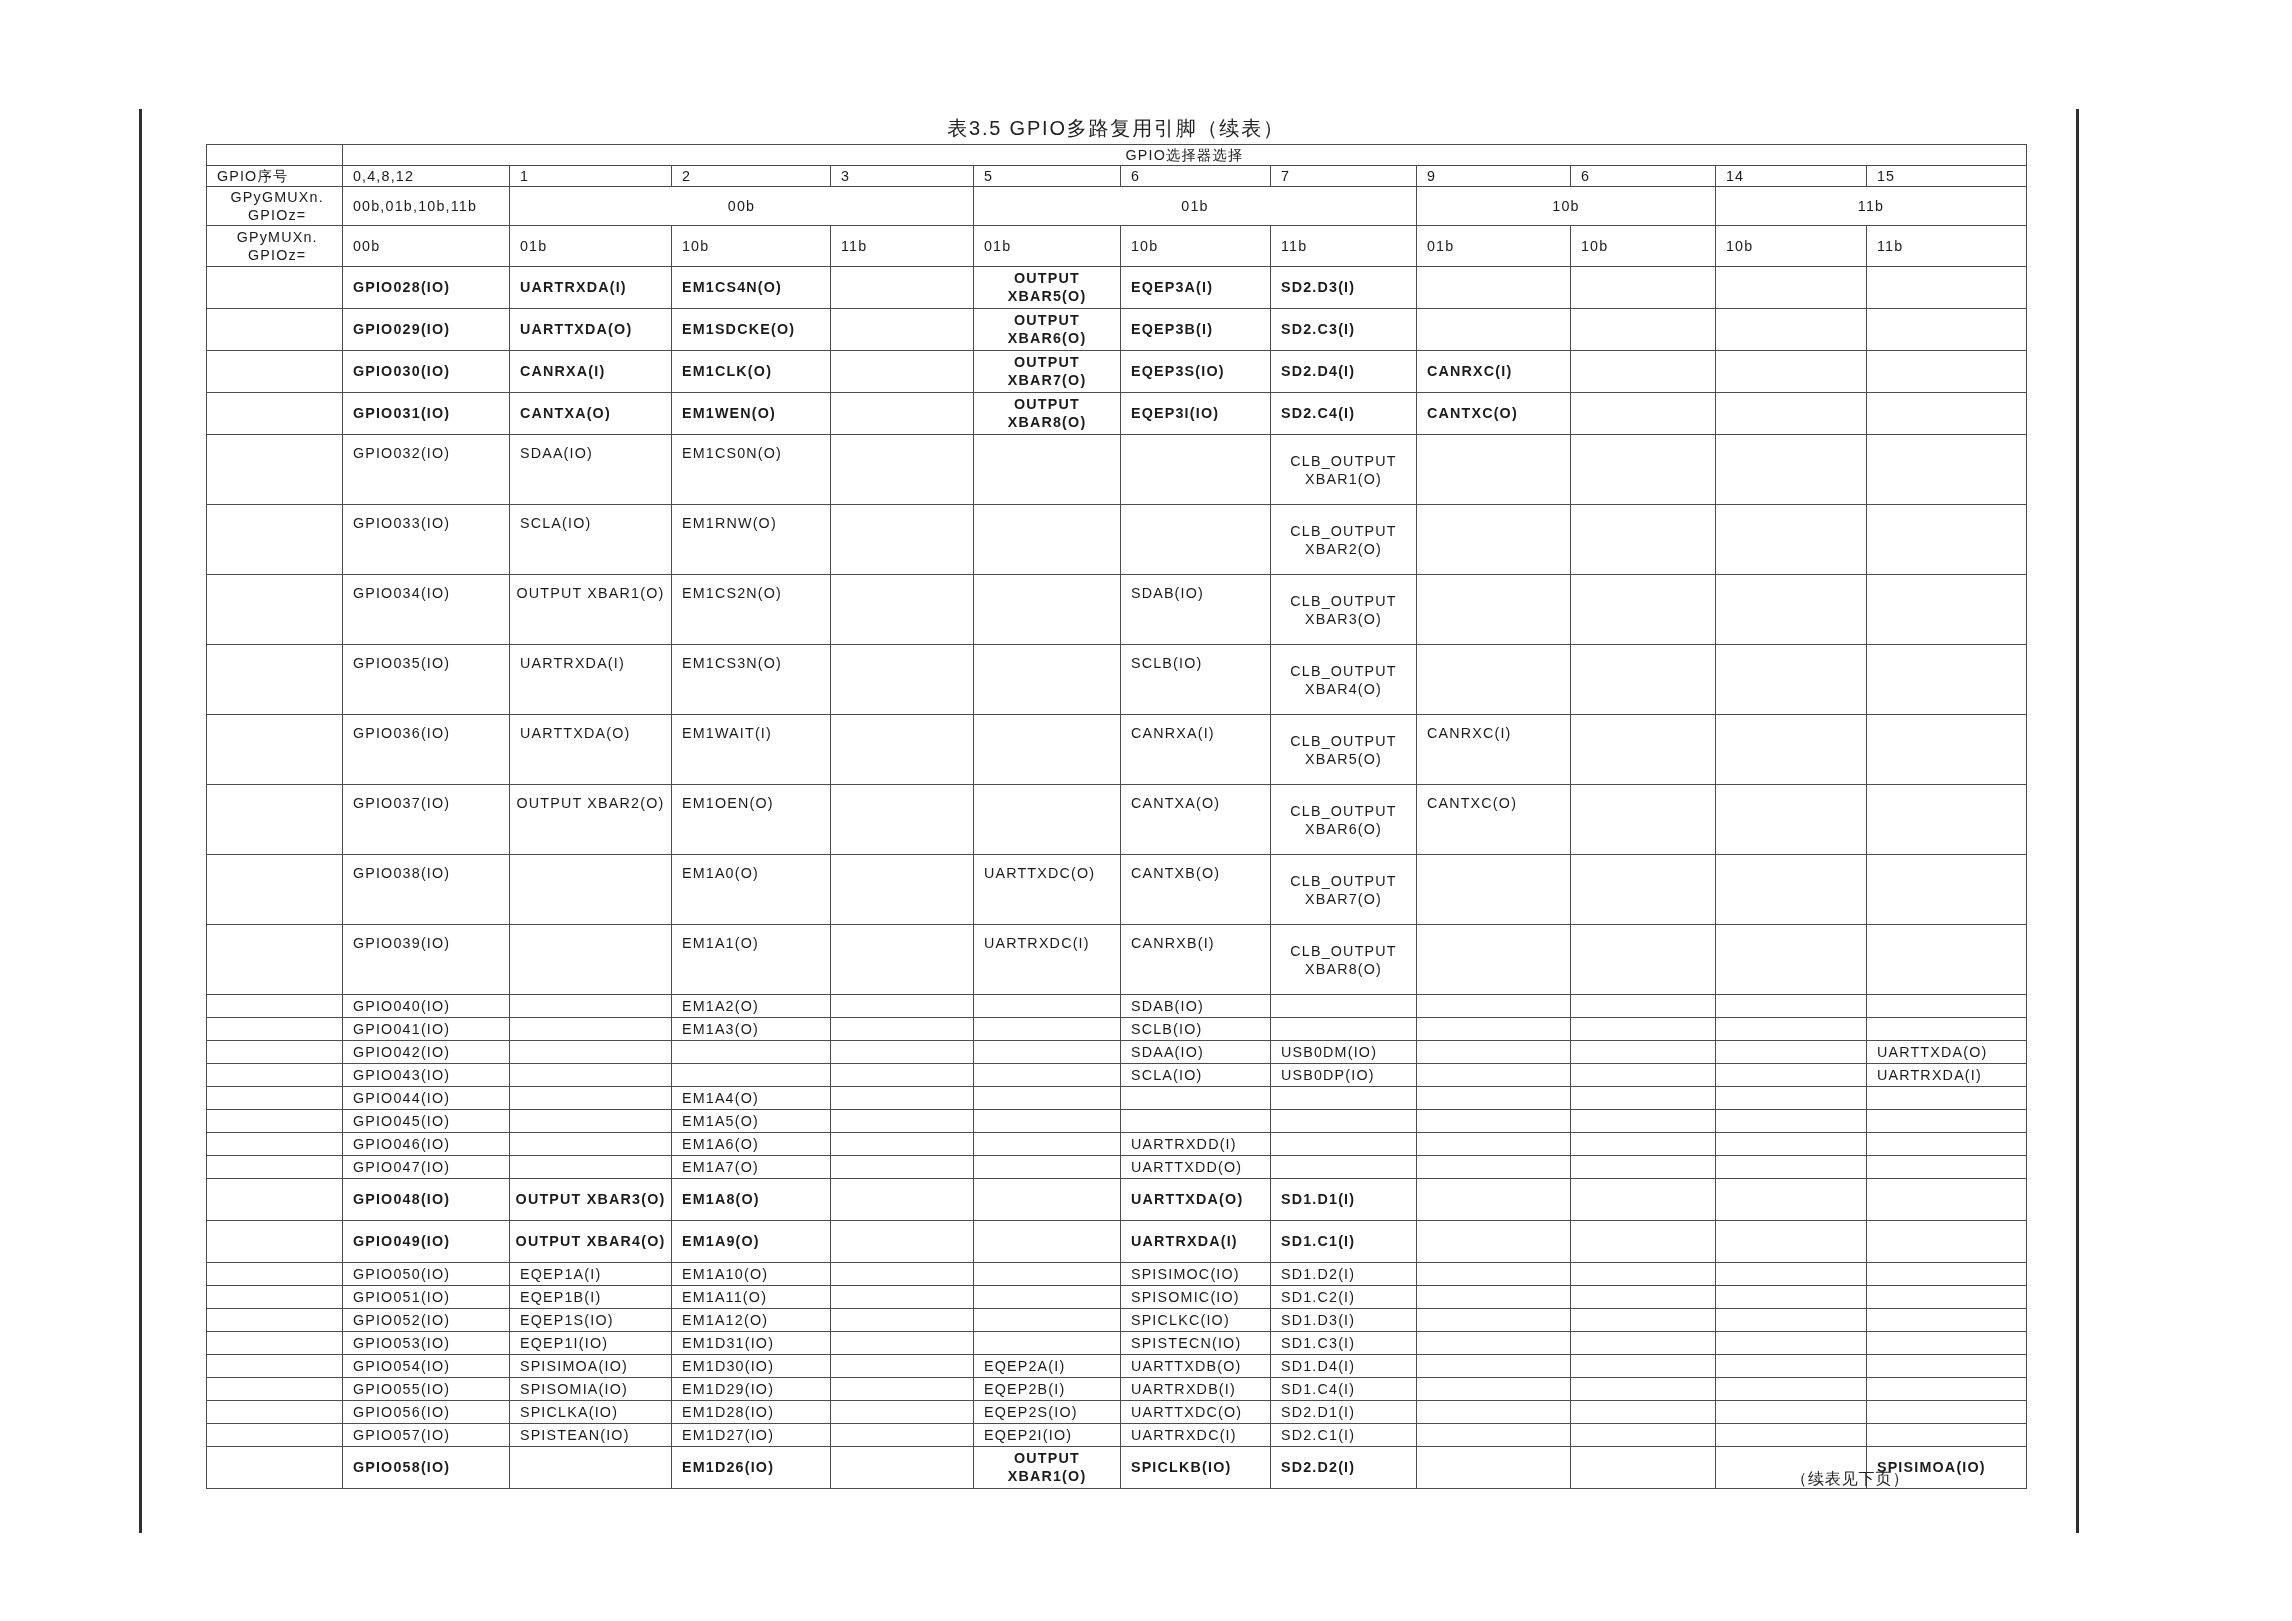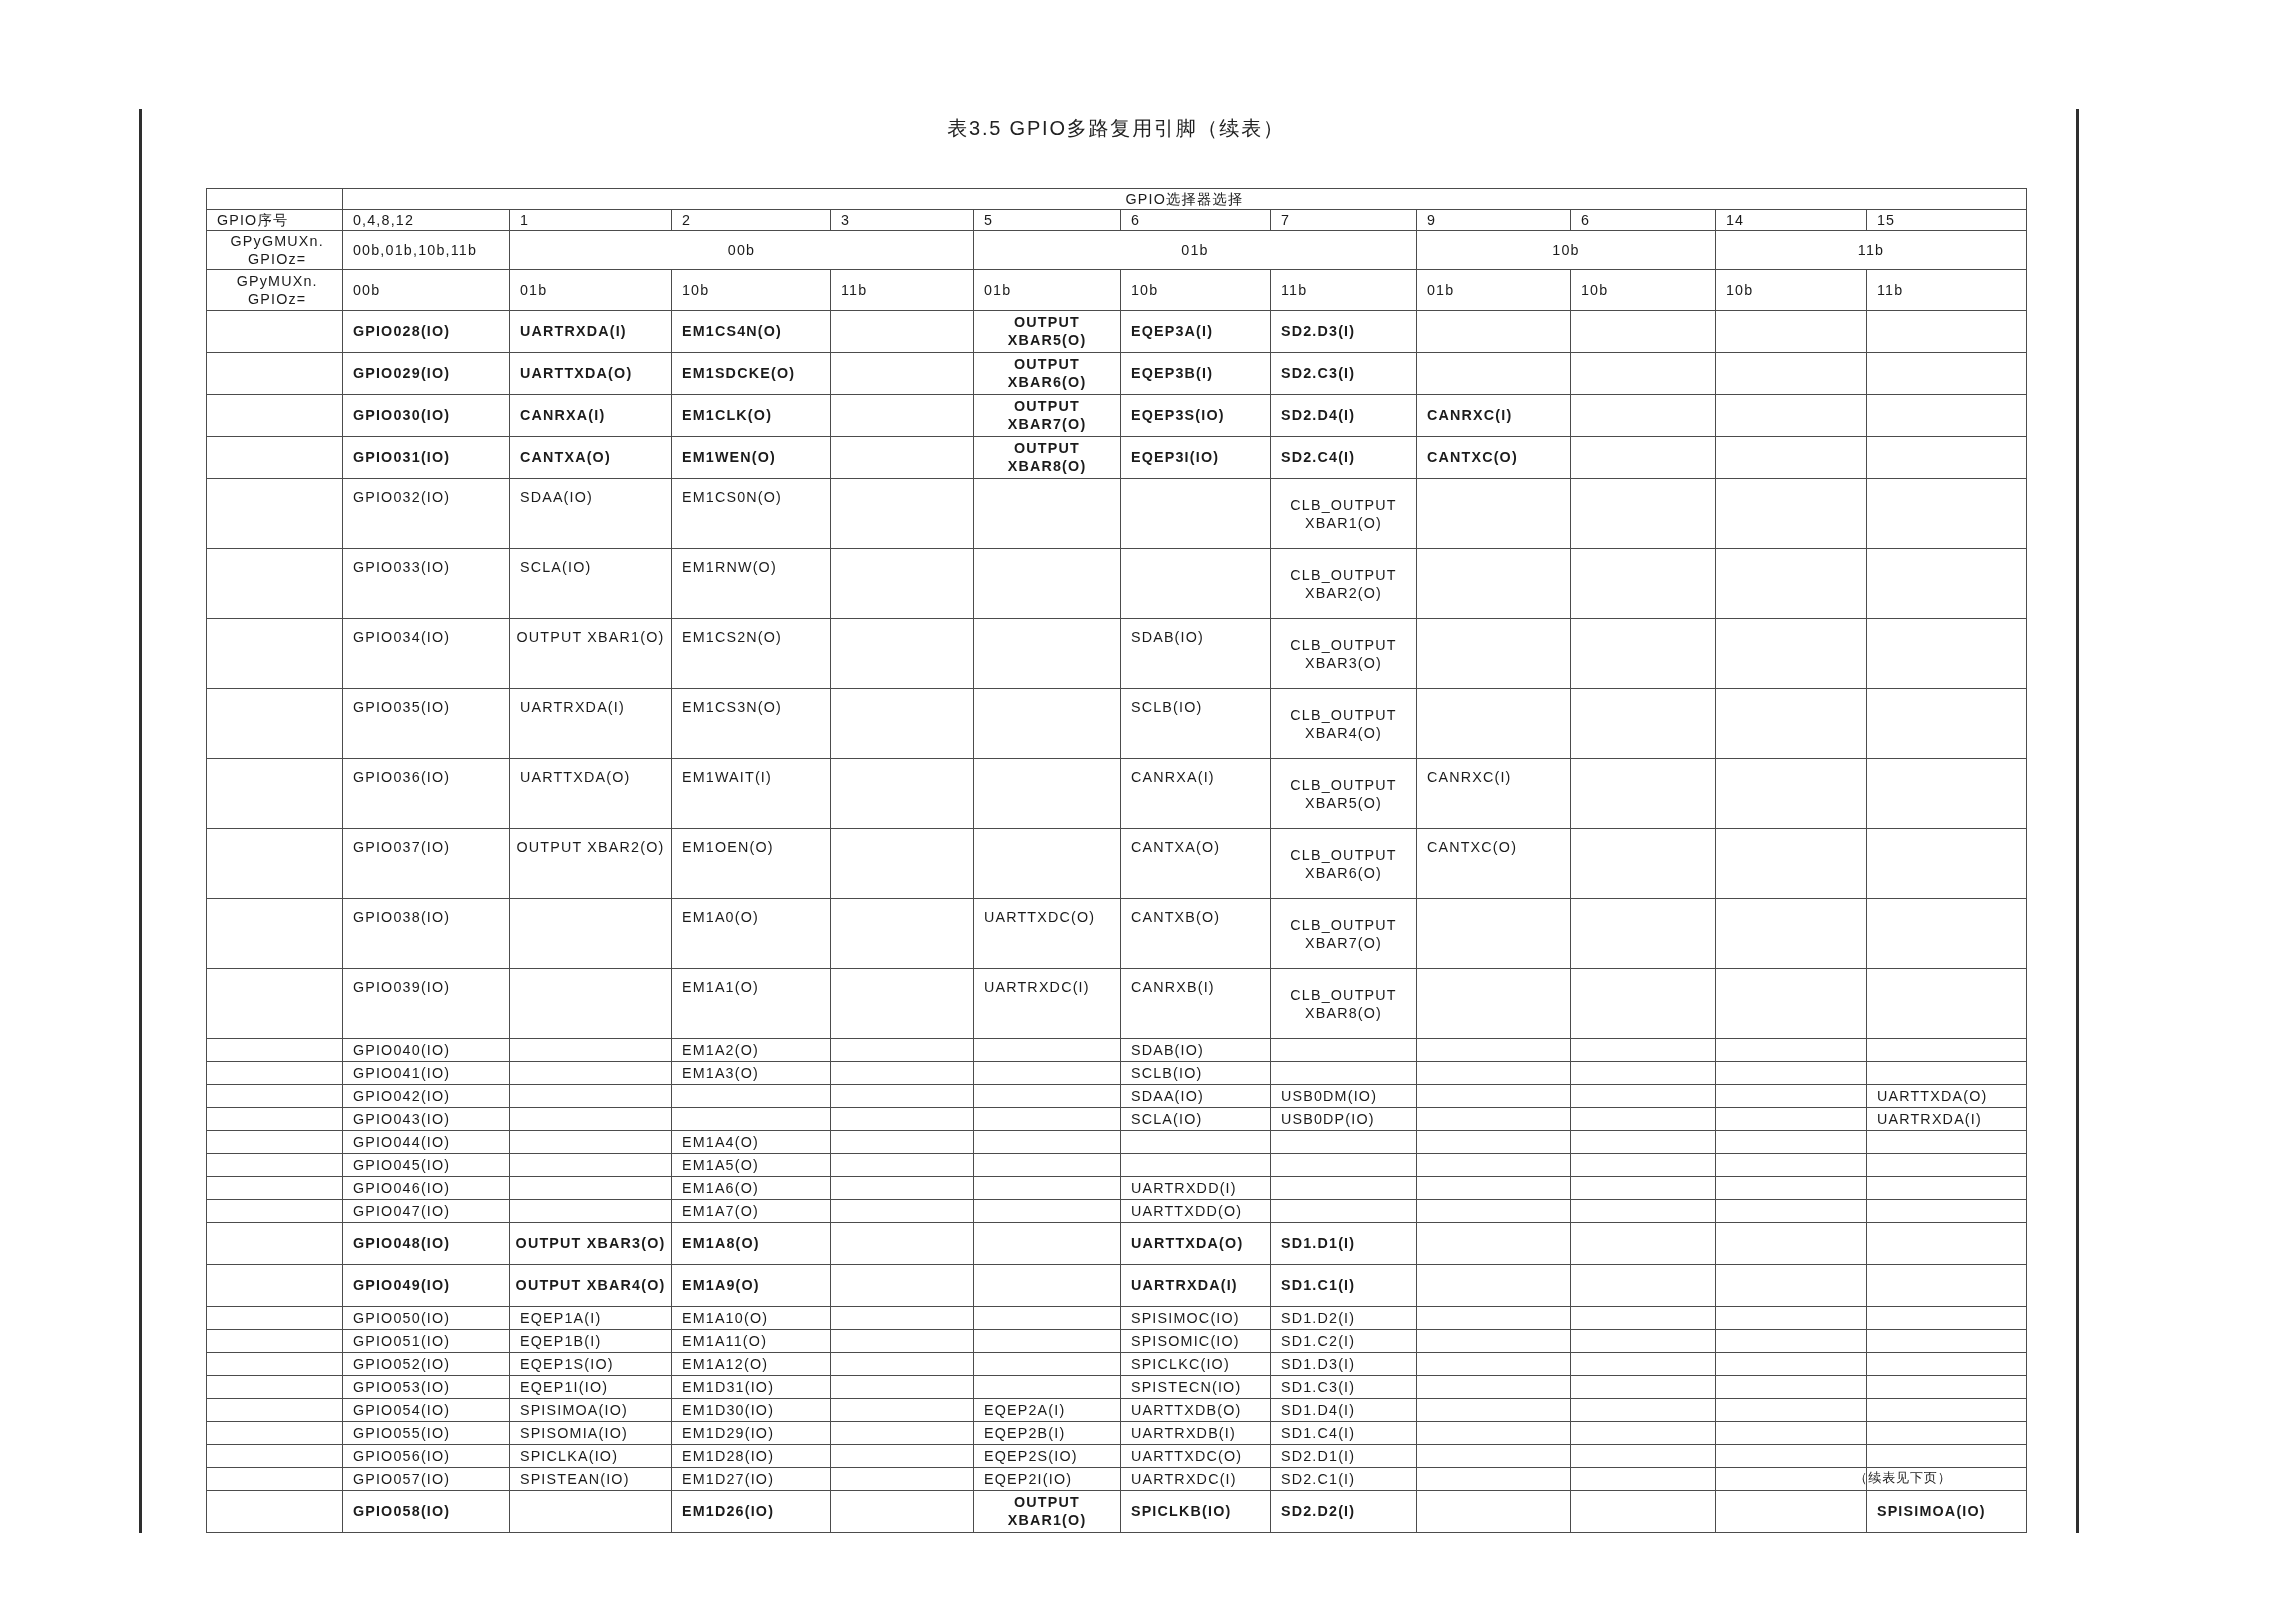--- a/index.html
+++ b/index.html
@@ -6,26 +6,26 @@
   body{
     width:2293px;height:1621px;position:relative;background:#ffffff;
     font-family:"Liberation Sans","DejaVu Sans",sans-serif;color:#1b1b1b;
   }
   .vrule{position:absolute;width:2.7px;background:#2e2e2e;}
   #page-title{
     position:absolute;left:206px;top:115px;width:1820px;text-align:center;
     font-size:20px;letter-spacing:1.8px;color:#222;
   }
   #footer-note{
-    position:absolute;left:1791px;top:1469px;width:224px;text-align:center;
-    font-size:13px;letter-spacing:0.9px;color:#222;
+    position:absolute;left:1791px;top:1469px;width:224px;text-align:left;
+    font-size:16px;letter-spacing:0.9px;color:#222;
   }
   table#gpio-table{
     position:absolute;left:206px;top:144px;width:1820px;
-    border-collapse:collapse;table-layout:fixed;margin-top:44px;
+    border-collapse:collapse;table-layout:fixed;
   }
   #gpio-table td{
     border:1.3px solid #4c4c4c;
     font-size:14.3px;letter-spacing:1.2px;line-height:18px;
     padding:0.9px 3.6px 0.9px 9.9px;vertical-align:middle;text-align:left;
     overflow:hidden;white-space:normal;word-break:normal;
   }
   #gpio-table td.ctr{text-align:center;padding-left:3.6px;padding-right:3.6px;}
   #gpio-table tr.h-a{height:19.7px;}
   #gpio-table tr.h-b{height:20.6px;}

